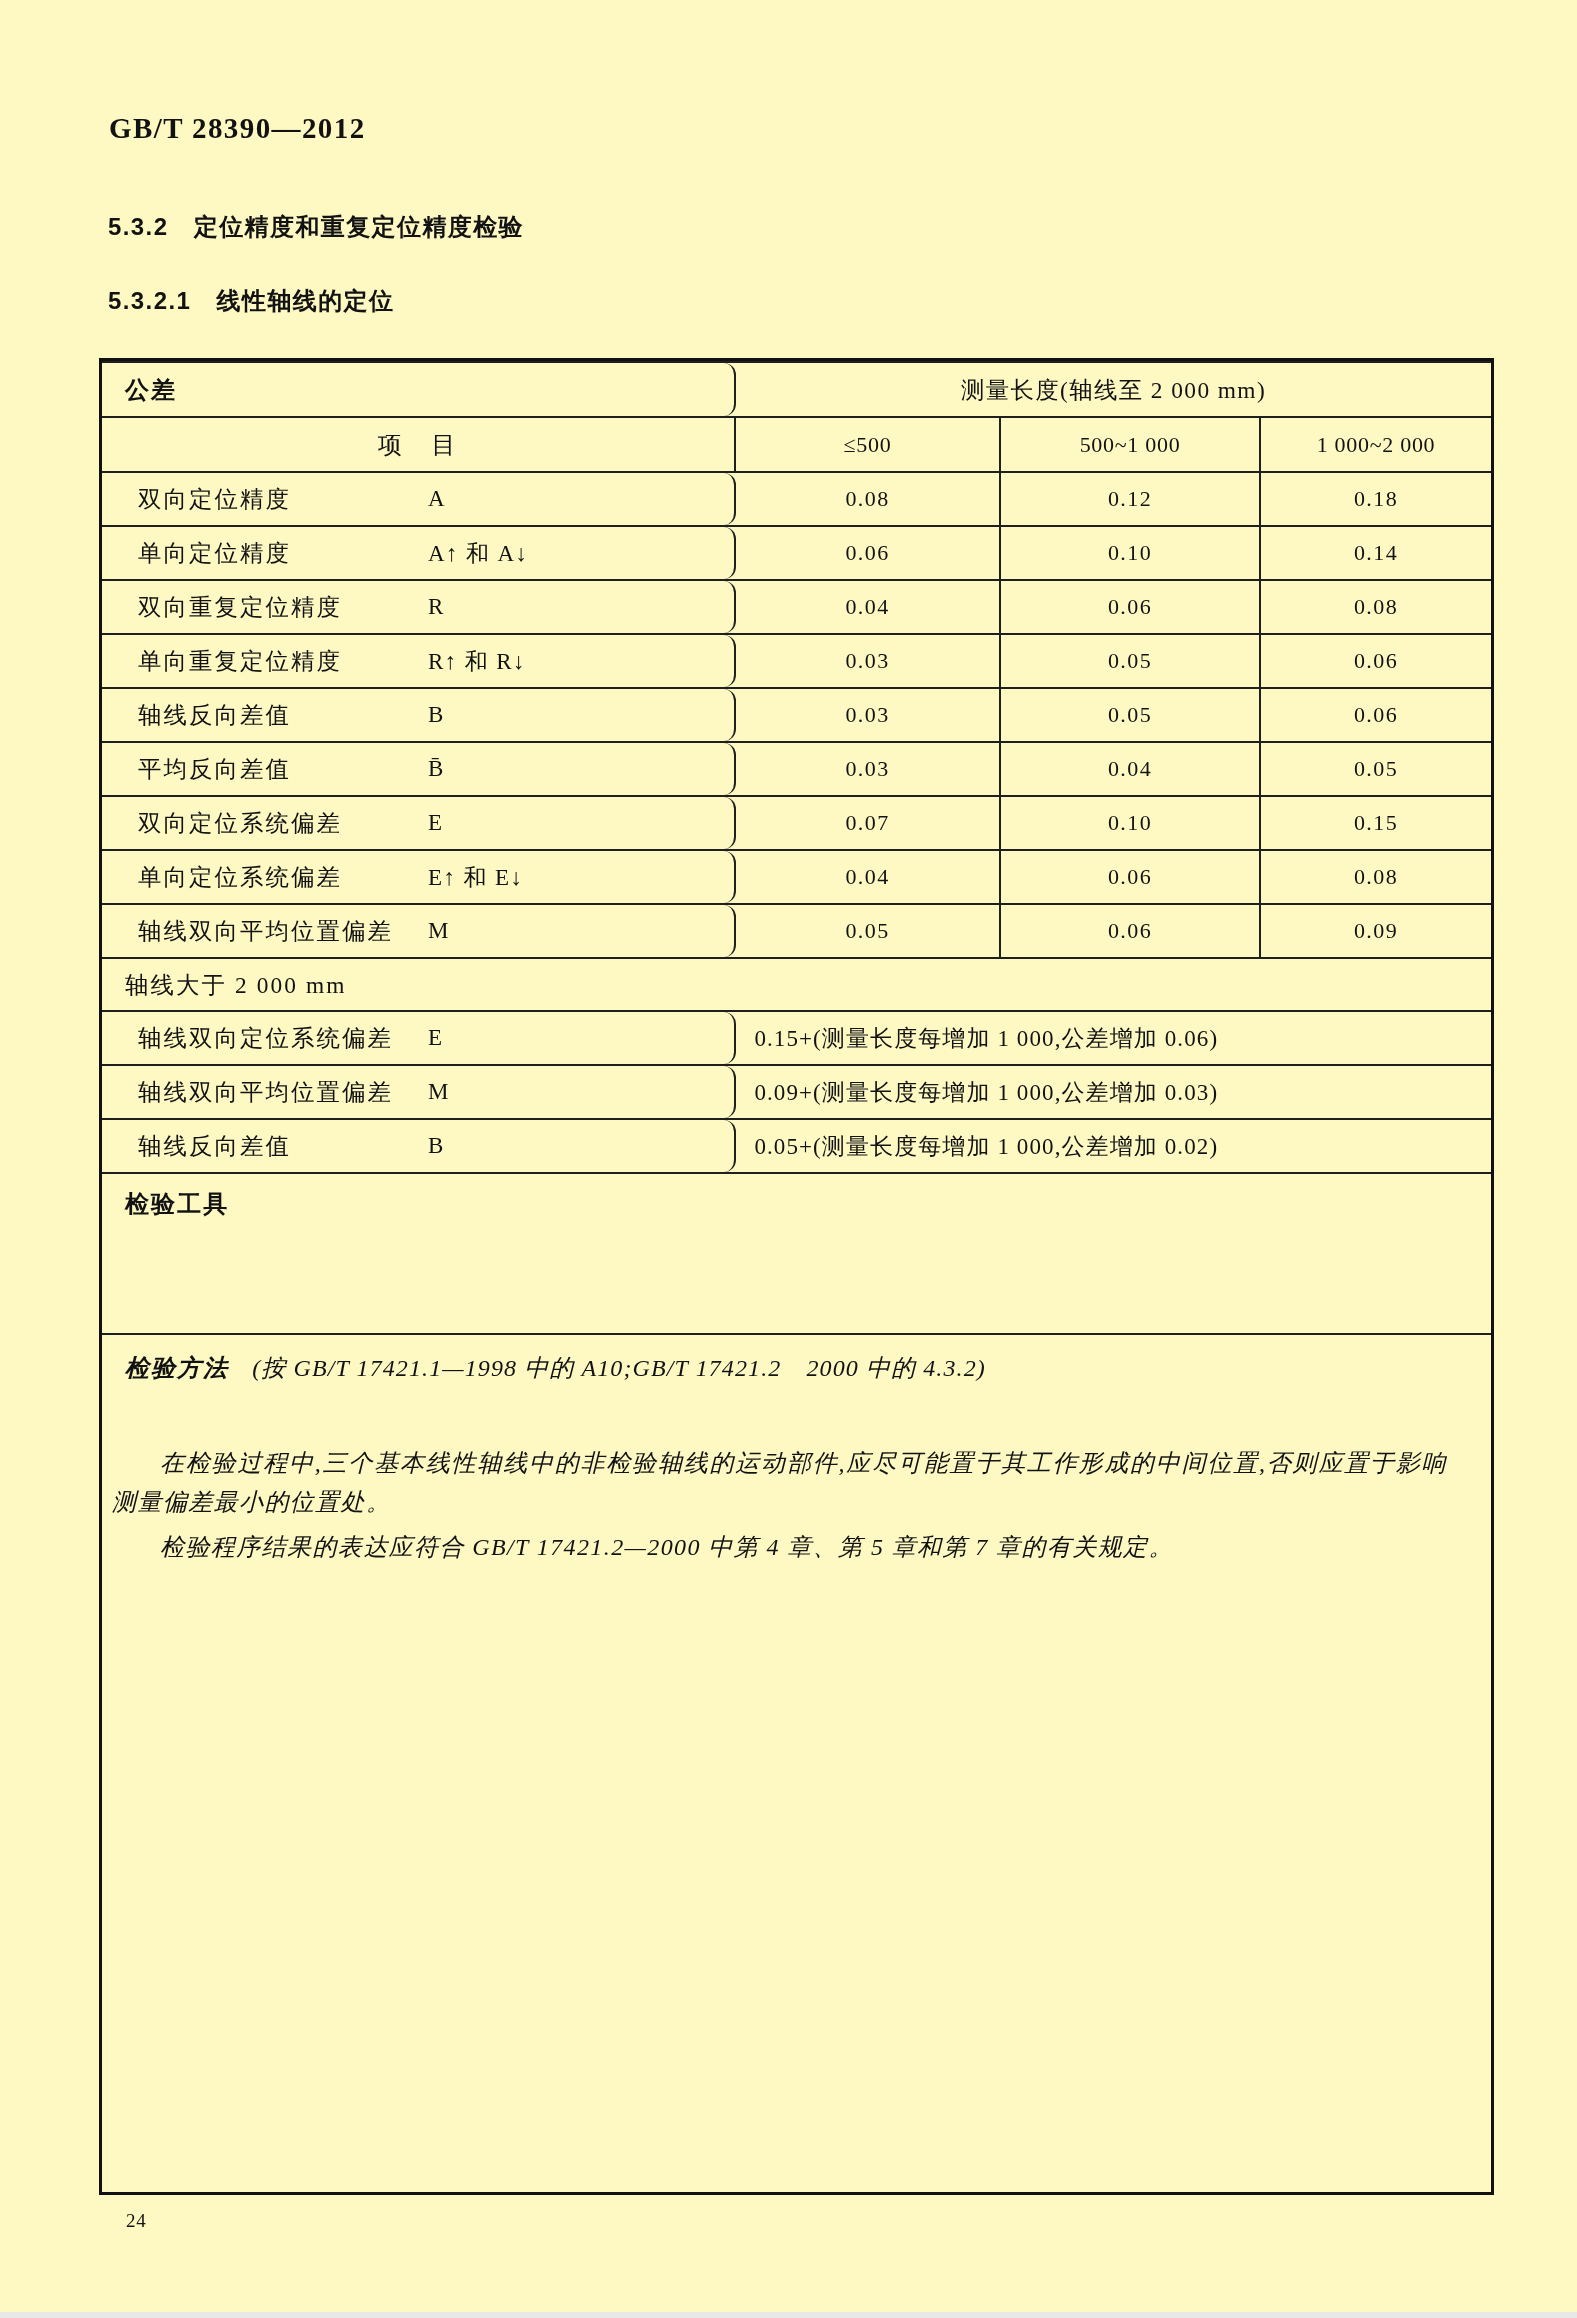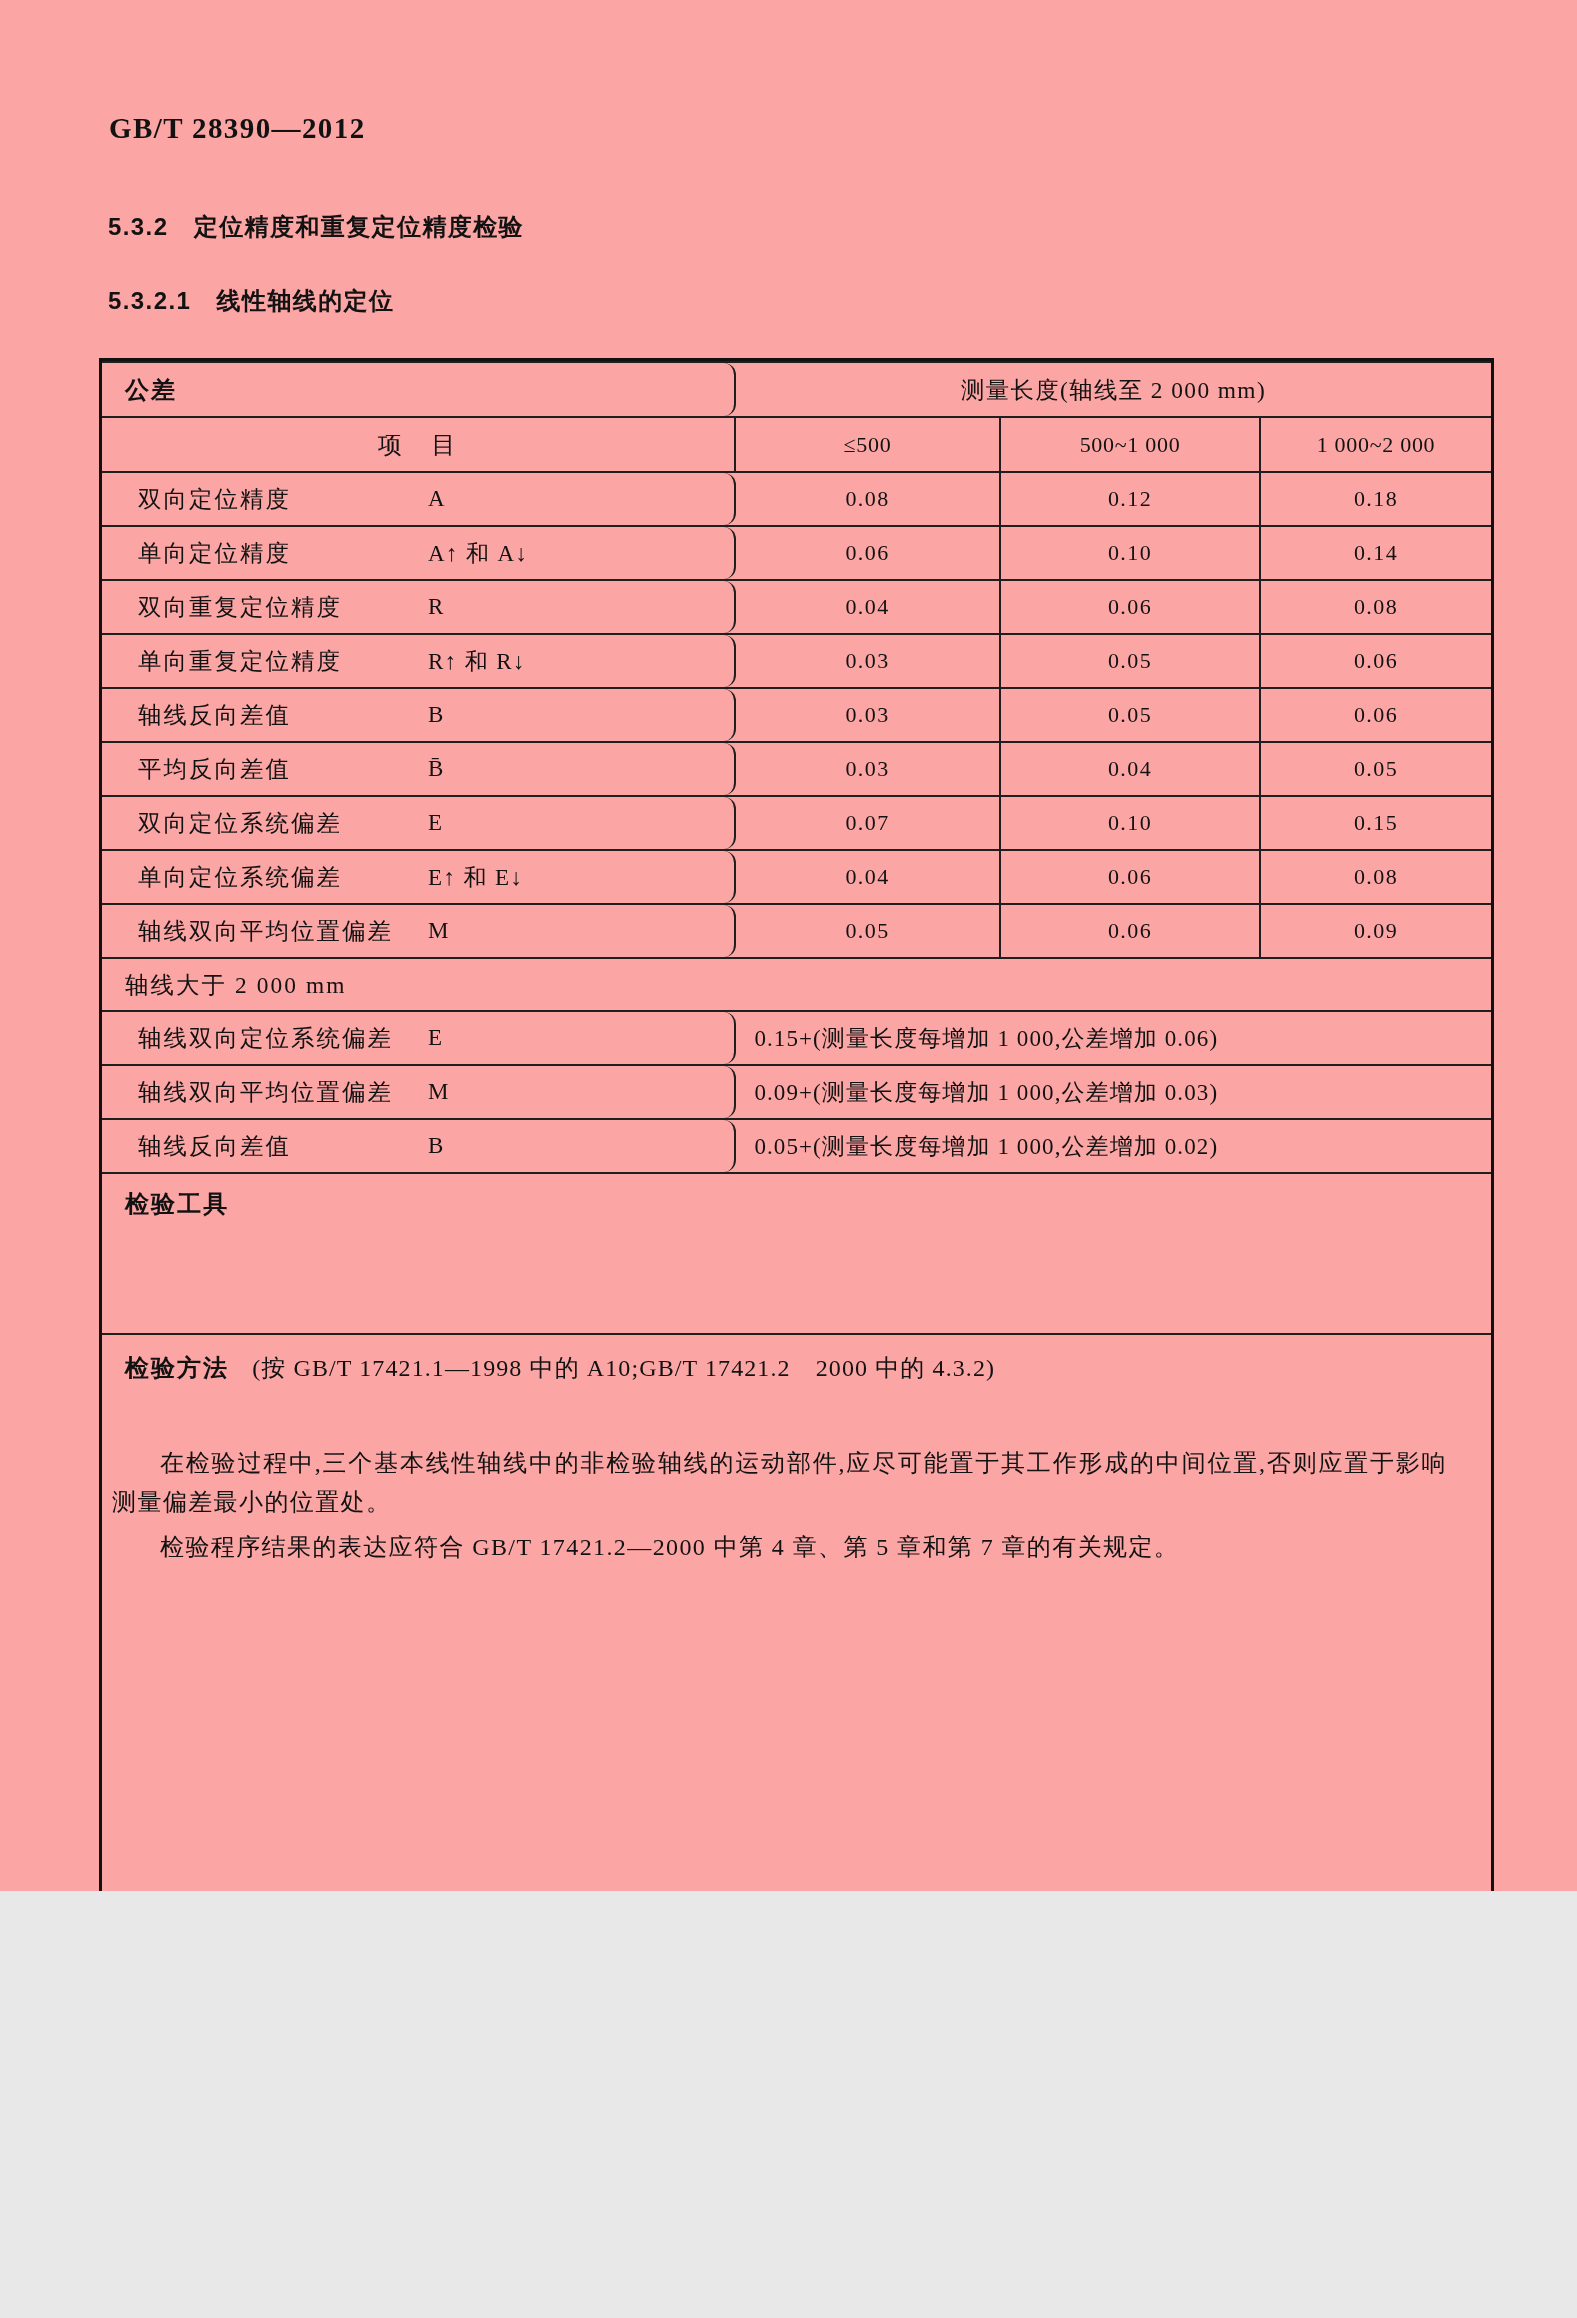--- a/index.html
+++ b/index.html
@@ -1,19 +1,19 @@
 <!DOCTYPE html>
 <html style="font-size:11.3px"><head>
 <meta charset="utf-8">
 <style>
   html,body{margin:0;padding:0;background:#e8e8e8;}
   .page{
     position:relative;
-    width:1577px;height:1891px;
-    background:#fca5a5;
+    width:1577px;height:2312px;
+    background:#fef9c3;
     font-family:"Liberation Serif","DejaVu Serif",serif;
     color:#121212;
     overflow:hidden;
   }
   .doc-code{
     position:absolute;left:109px;top:112px;
     font-size:29px;font-weight:bold;letter-spacing:1.4px;
   }
   .h1{
     position:absolute;left:108px;top:211px;
@@ -70,21 +70,21 @@
   .row-span{height:53px;}
   .span-label{padding-left:23px;font-size:23.4px;letter-spacing:2.1px;}
 
   .row-formula{height:54px;}
   .formula{padding-left:18.4px;font-size:23px;letter-spacing:1.1px;white-space:nowrap;}
 
   .row-tools{height:161px;}
   .tools-label{position:absolute;left:23px;top:14px;font-size:24px;letter-spacing:2.1px;}
   .tools-desc{position:absolute;left:77px;top:60px;font-size:24px;letter-spacing:1.8px;}
 
-  .row-method{flex:1;display:block;padding:17px 44px 16px 10px;}
+  .row-method{flex:1;display:block;padding:17px 44px 16px 10px;font-style:italic;}
   .method-line{margin-left:12.8px;font-size:24px;white-space:nowrap;}
   .method-line .lbl{font-family:"Liberation Sans","DejaVu Sans",sans-serif;font-weight:bold;letter-spacing:2.1px;}
   .method-line .ref{margin-left:23px;letter-spacing:1.1px;}
   .method-paras{margin-top:60px;}
   .para{margin:0;font-size:24px;line-height:39px;letter-spacing:1.4px;text-indent:2em;text-align:justify;}
   .para + .para{margin-top:5.7px;}
 
   .page-num{position:absolute;left:126px;top:2210px;font-size:19px;letter-spacing:0.7px;}
 </style>
 </head>

